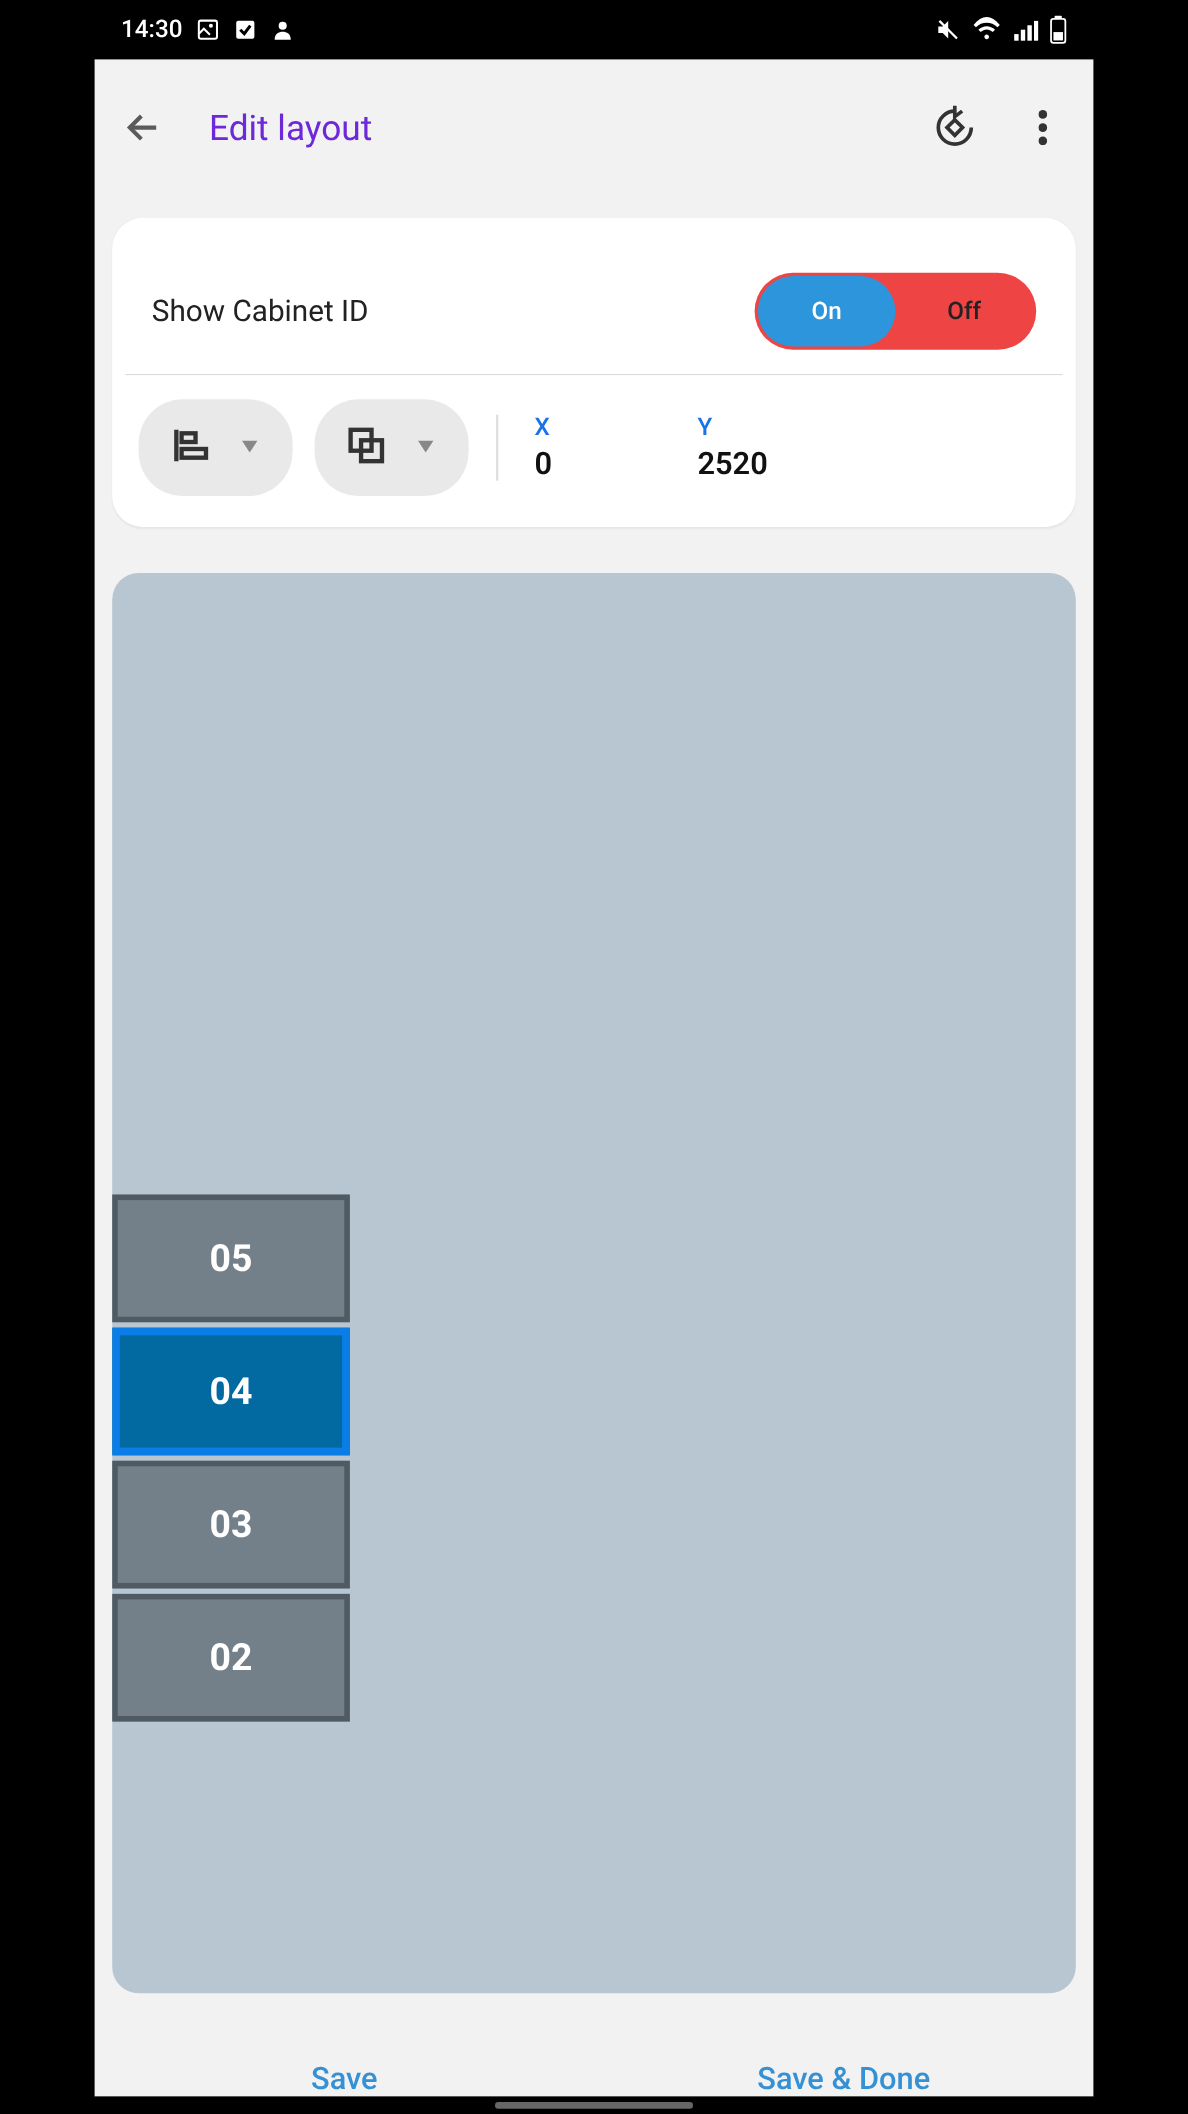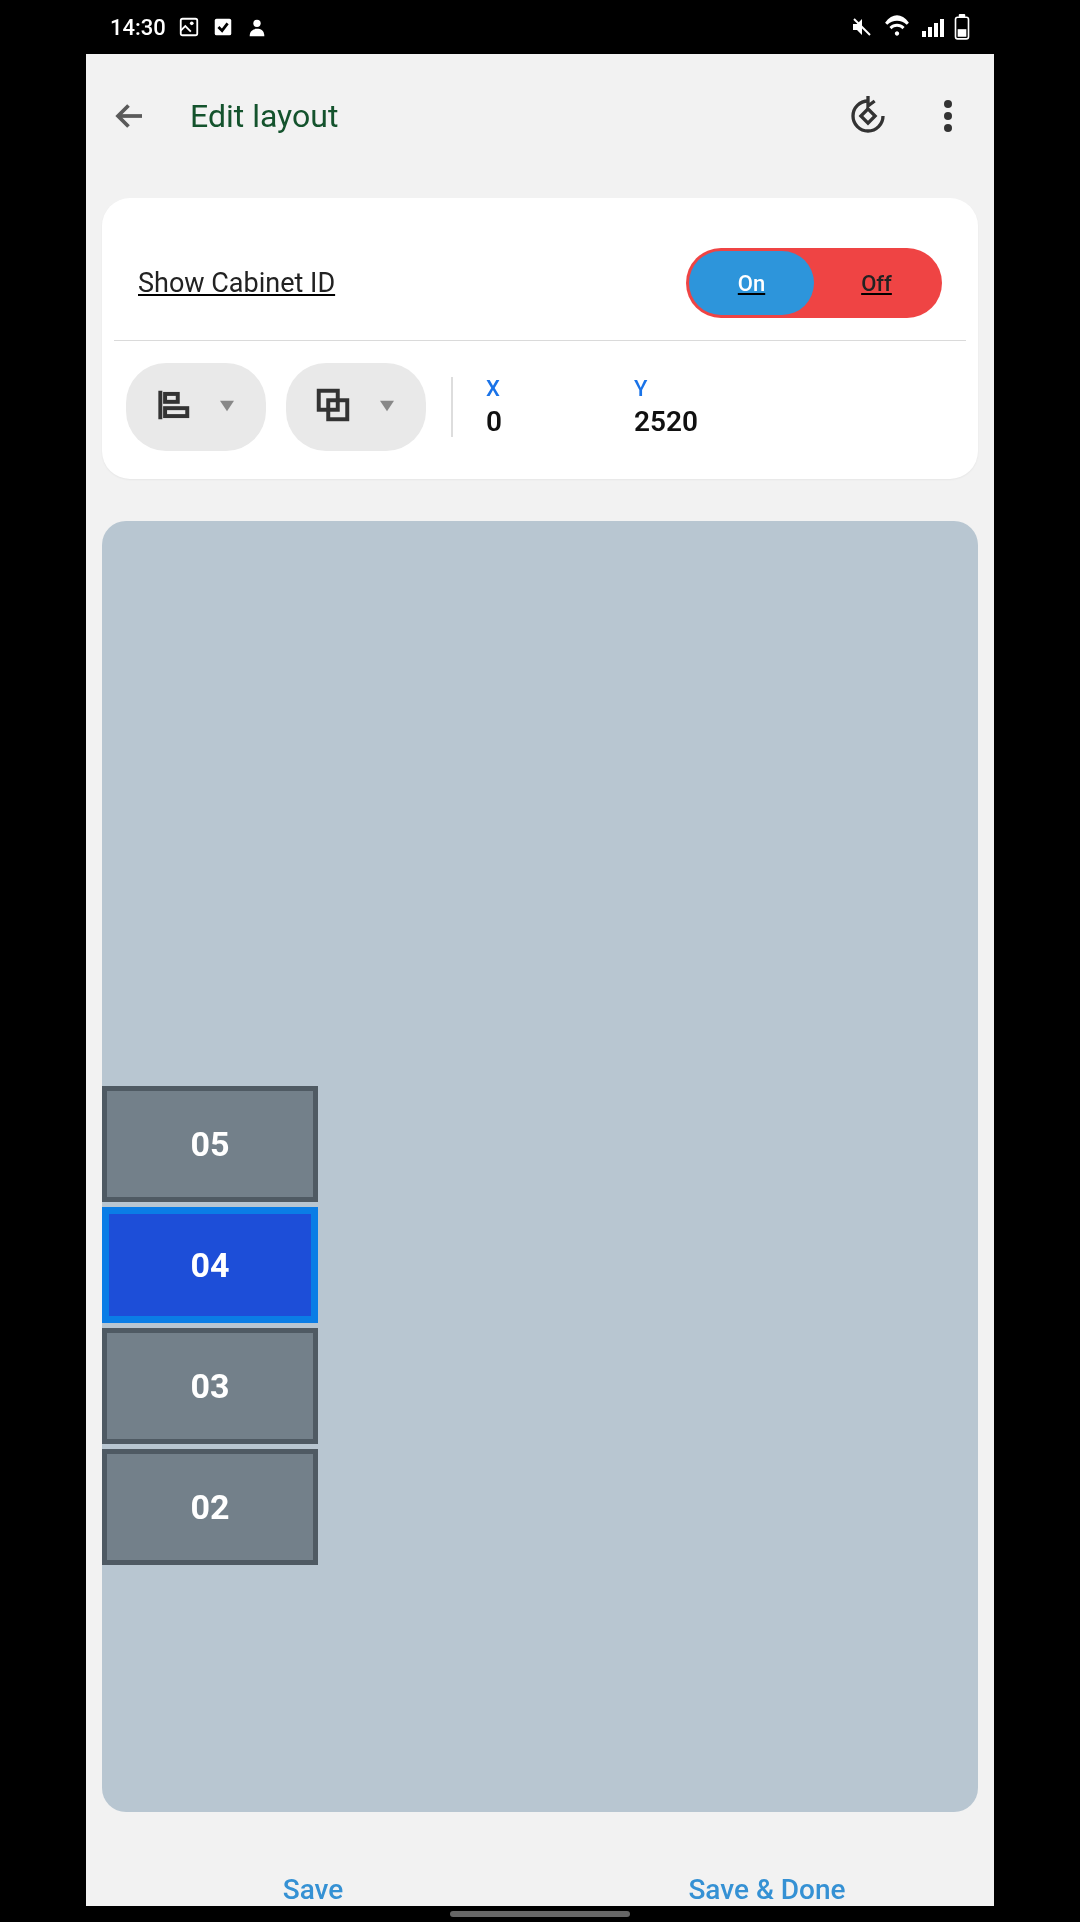--- a/index.html
+++ b/index.html
@@ -65,21 +65,21 @@
       height: 40px;
       display: flex;
       align-items: center;
       justify-content: center;
       color: #5a5a5a;
     }
     .app-title {
       flex: 1;
       font-size: 32px;
       font-weight: 400;
-      color: #14532d;
+      color: #6d28d9;
     }
     .app-bar-actions {
       display: flex;
       align-items: center;
       gap: 36px;
     }
     .rotate-btn, .more-btn {
       width: 44px;
       height: 44px;
       display: flex;
@@ -134,21 +134,20 @@
     }
     .group-dropdown {
       color: #888;
     }
     .toggle-row {
       display: flex;
       align-items: center;
       padding: 22px 24px;
       border-bottom: 1px solid #dadada;
       margin: 0 12px;
-      text-decoration: underline;
     }
     .toggle-label {
       flex: 1;
       font-size: 27px;
       color: #222;
     }
     .toggle-group {
       display: flex;
       background: #ef4444;
       border-radius: 36px;
@@ -229,21 +228,21 @@
       background: #73808a;
       border: 5px solid #4f5a63;
       display: flex;
       align-items: center;
       justify-content: center;
       font-size: 34px;
       color: #fff;
       font-weight: 700;
     }
     .cabinet.selected {
-      background: #1d4ed8;
+      background: #0369a1;
       border: 7px solid #0a7de6;
       color: #fff;
     }
     .bottom-bar {
       height: 94px;
       display: flex;
       align-items: flex-end;
       justify-content: space-around;
     }
     .bottom-btn {

